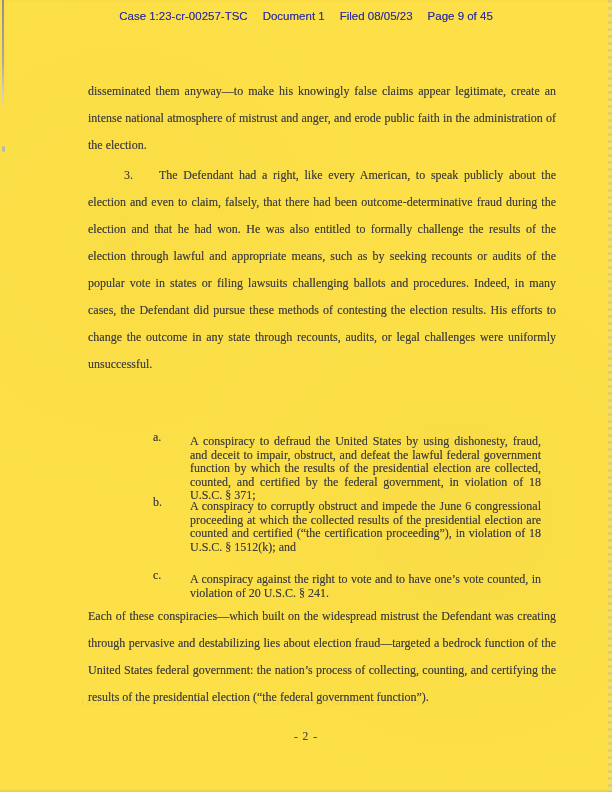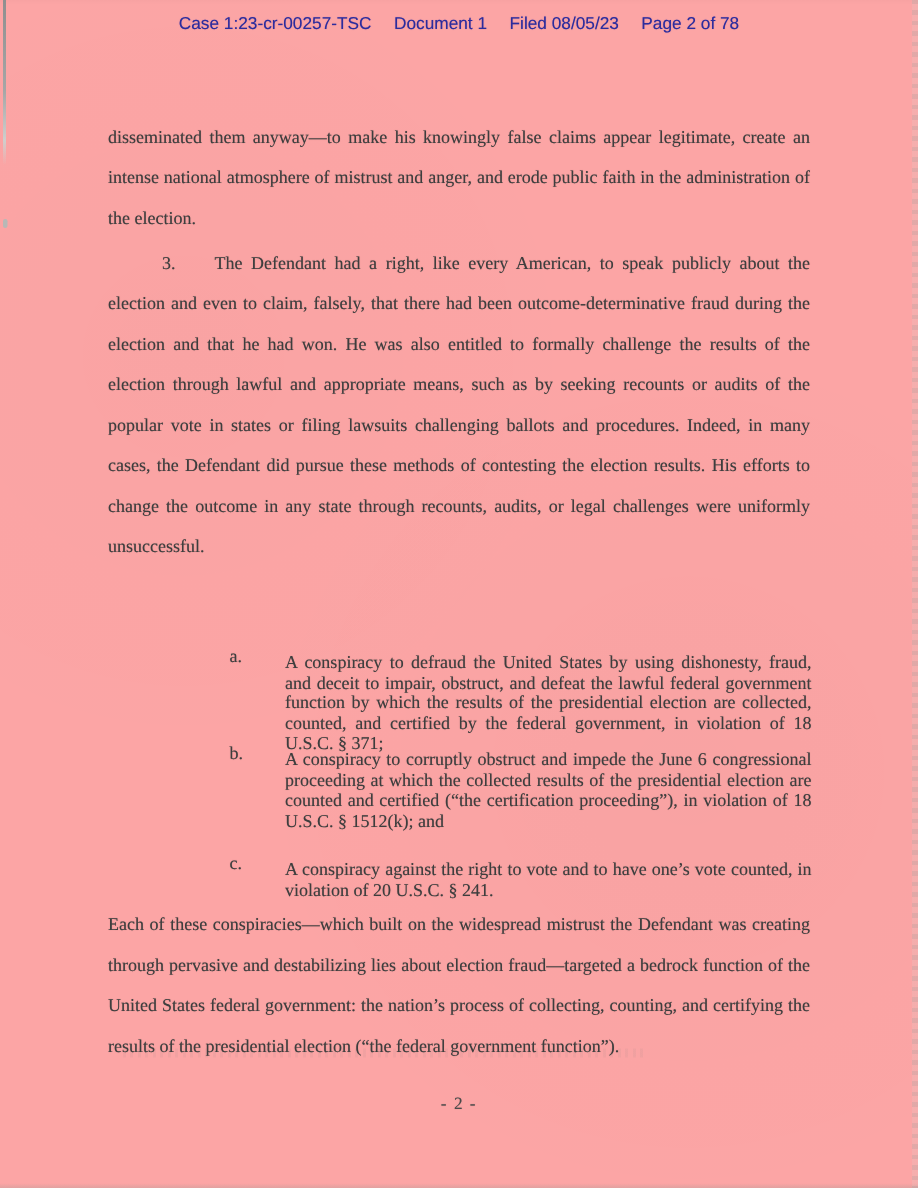--- a/index.html
+++ b/index.html
@@ -1,19 +1,19 @@
 <!DOCTYPE html>
 <html><head>
 <meta charset="utf-8">
 <style>
   html,body{margin:0;padding:0;background:#ffffff;}
   .sheet{
     position:relative;
     width:612px;height:792px;
-    background:#fca5a5;
+    background:#fde047;
     overflow:hidden;
     font-family:"Liberation Serif","DejaVu Serif",serif;
   }
   
   .sheet::before{
     content:"";position:absolute;inset:0;pointer-events:none;
     background:
       radial-gradient(circle at 20% 30%, rgba(0,0,0,0.012), transparent 40%),
       radial-gradient(circle at 75% 65%, rgba(0,0,0,0.015), transparent 45%),
       linear-gradient(180deg, rgba(0,0,0,0.02) 0px, transparent 3px),
@@ -22,21 +22,21 @@
   .court-header{
     position:absolute;top:9px;left:0;right:0;
     display:flex;justify-content:center;gap:15px;
     font-family:"Liberation Sans","DejaVu Sans",sans-serif;
     font-size:11.5px;line-height:14px;
     color:#2c2c9d;
     text-shadow:0 0 0.6px rgba(44,44,157,0.5);
     white-space:nowrap;
   }
   .body-text{
-    position:absolute;left:72px;width:468px;
+    position:absolute;left:88px;width:468px;
     font-size:12px;line-height:27px;
     text-align:justify;
     color:#3e3e3e;
     text-shadow:0 0 0.5px rgba(62,62,62,0.55);
   }
   .para-num{margin-left:36px;}
   .tab{display:inline-block;width:26px;}
   .list-item{
     position:absolute;left:72px;width:468px;
     font-size:12px;line-height:13.6px;
@@ -84,21 +84,21 @@
   <div class="edge-left-line"></div>
   <div class="edge-left-dot"></div>
   <div class="edge-right-strip"></div>
   <div class="edge-bottom"></div>
   <div class="noise-band"></div>
 
   <div class="court-header">
     <span>Case 1:23-cr-00257-TSC</span>
     <span>Document 1</span>
     <span>Filed 08/05/23</span>
-    <span>Page 2 of 78</span>
+    <span>Page 9 of 45</span>
   </div>
 
   <div class="body-text" style="top:78px;">
     <span>disseminated them anyway—to make his knowingly false claims appear legitimate, create an intense national atmosphere of mistrust and anger, and erode public faith in the administration of the election.</span>
   </div>
 
   <div class="body-text" style="top:162px;">
     <span class="para-num">3.</span><span class="tab"></span><span>The Defendant had a right, like every American, to speak publicly about the election and even to claim, falsely, that there had been outcome-determinative fraud during the election and that he had won.  He was also entitled to formally challenge the results of the election through lawful and appropriate means, such as by seeking recounts or audits of the popular vote in states or filing lawsuits challenging ballots and procedures.  Indeed, in many cases, the Defendant did pursue these methods of contesting the election results.  His efforts to change the outcome in any state through recounts, audits, or legal challenges were uniformly unsuccessful.</span>
   </div>
 

